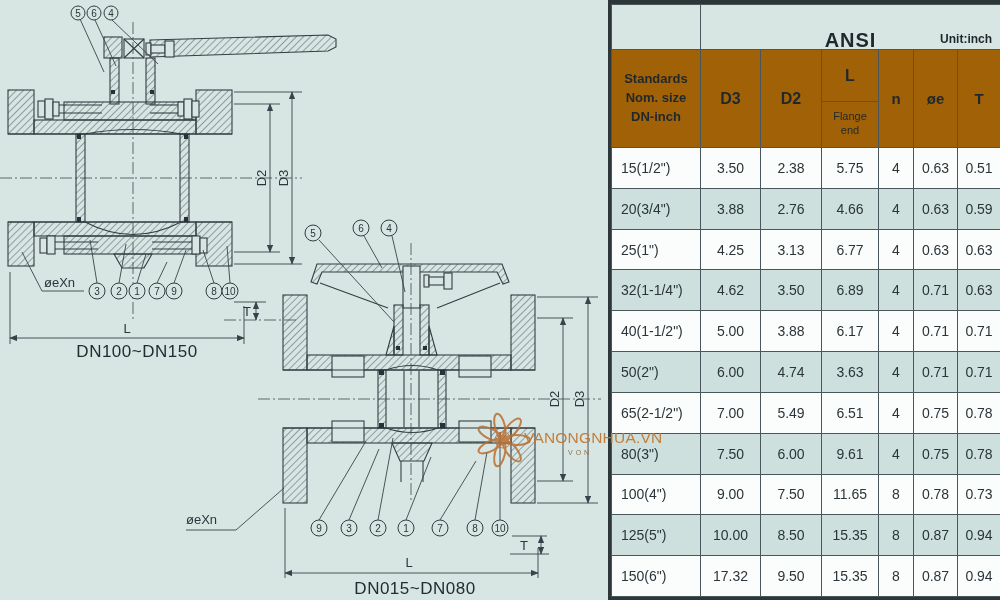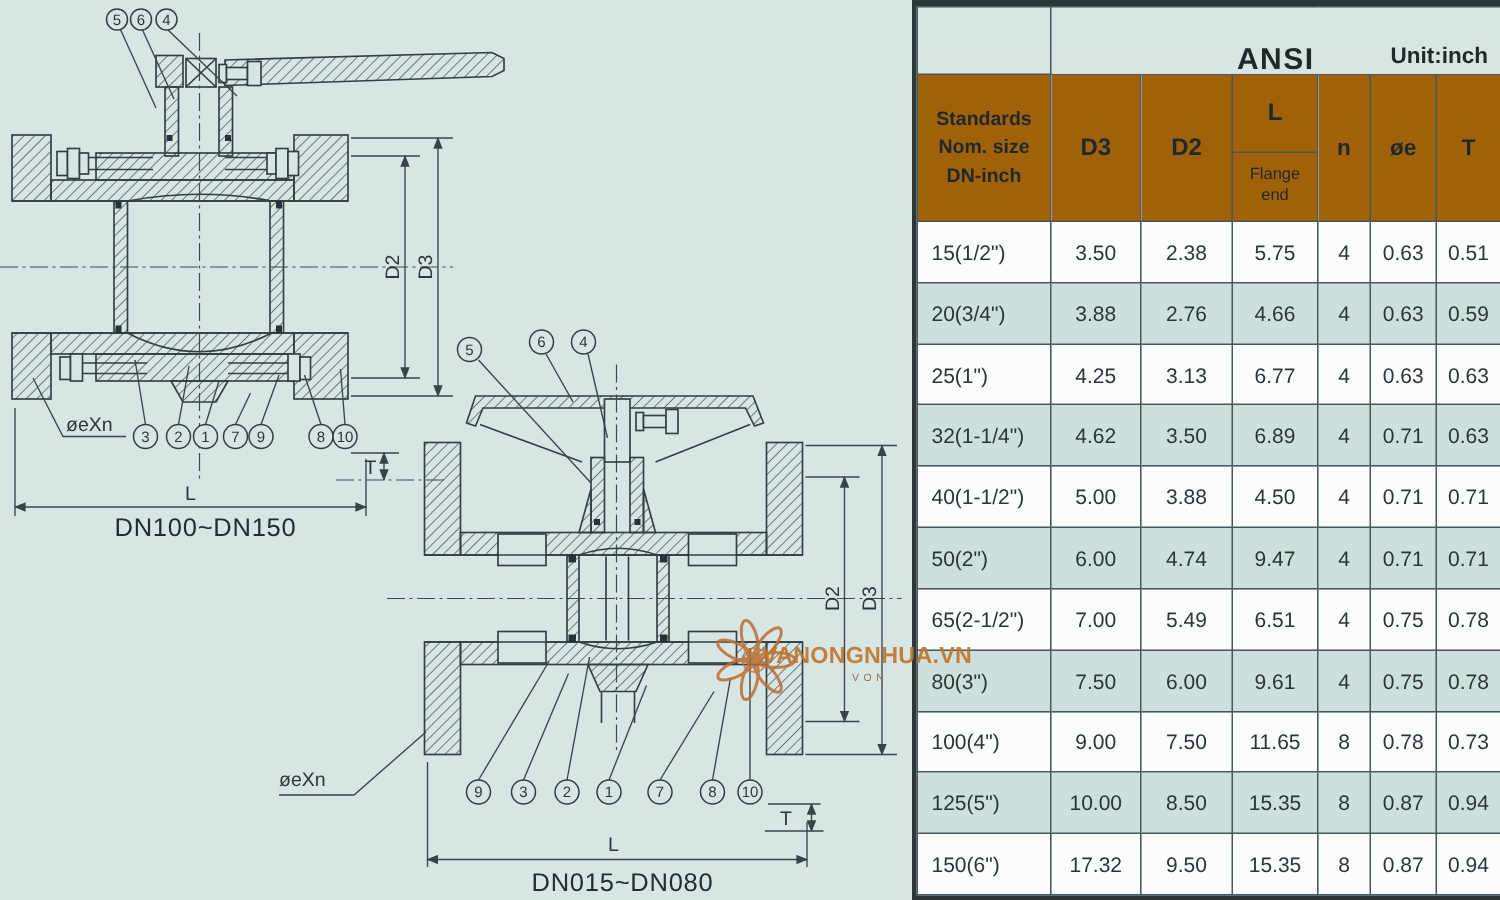--- a/index.html
+++ b/index.html
@@ -16,36 +16,36 @@
   .dim{fill:none;stroke:#39444a;stroke-width:.9}
   .arr{marker-start:url(#ar);marker-end:url(#ar)}
   .dtext{fill:#2b363b;font-size:12px}
   .dlab{font-size:13px}
   .ctext{font-size:10px}
   .cap{fill:#222c31;font-size:17px;letter-spacing:.5px}
   .ccirc{fill:#d7e6e3;stroke:#333d42;stroke-width:1}
 
   
   #watermark{position:absolute;left:476px;top:412px;width:200px;height:58px;z-index:6;pointer-events:none}
-  #watermark .wm-text{position:absolute;left:32px;top:17px;font-size:15.5px;font-weight:bold;
+  #watermark .wm-text{position:absolute;left:48px;top:17px;font-size:15.5px;font-weight:normal;
         color:#c0762e;letter-spacing:.2px;opacity:.92;white-space:nowrap}
   #watermark .wm-sub{position:absolute;left:92px;top:37px;font-size:7px;color:#8e7050;letter-spacing:3px}
 
   
   #spec{position:absolute;left:608px;top:0;width:392px;height:600px;box-sizing:border-box;
         border-top:4px solid #2d373a;border-left:3px solid #2d373a;border-bottom:3px solid #2d373a;
         background:#d7e6e3;z-index:2}
   #spec table{border-collapse:collapse;table-layout:fixed;width:389px;height:593px}
   #spec th,#spec td{border:1px solid #49575c;overflow:hidden}
   #spec th{font-weight:bold;color:#1f282c;text-align:center;padding:0}
   .r-title{height:45px}
   .c-blank,.c-ansi{background:#d7e6e3}
   .c-ansi{position:relative}
   .ansi-t{position:absolute;left:0;right:0;top:24px;text-align:center;font-size:20px;letter-spacing:1px}
-  .unit-t{position:absolute;right:8px;bottom:3px;font-size:15px}
+  .unit-t{position:absolute;right:8px;bottom:3px;font-size:12px}
   .r-cols{height:98px}
   .r-cols th{background:#a16207}
   .c-rowhead{font-size:13px;line-height:1.45}
   .c-col{font-size:16px}
   .c-sm{font-size:15px}
   .c-l{vertical-align:top}
   .l-top{height:51px;line-height:51px;border-bottom:1px solid #49575c;font-size:16px}
   .l-bot{padding-top:8px;font-size:11px;line-height:1.25;font-weight:normal}
   #spec tbody td{font-size:14px;text-align:center;color:#2b3438;background:#fbfdfc}
   #spec tbody tr.alt td{background:#cde0dd}
@@ -405,30 +405,30 @@
           <td>3.50</td>
           <td>6.89</td>
           <td>4</td>
           <td>0.71</td>
           <td>0.63</td>
         </tr>
         <tr>
           <td class="size-col">40(1-1/2")</td>
           <td>5.00</td>
           <td>3.88</td>
-          <td>4.50</td>
+          <td>6.17</td>
           <td>4</td>
           <td>0.71</td>
           <td>0.71</td>
         </tr>
         <tr class="alt">
           <td class="size-col">50(2")</td>
           <td>6.00</td>
           <td>4.74</td>
-          <td>9.47</td>
+          <td>3.63</td>
           <td>4</td>
           <td>0.71</td>
           <td>0.71</td>
         </tr>
         <tr>
           <td class="size-col">65(2-1/2")</td>
           <td>7.00</td>
           <td>5.49</td>
           <td>6.51</td>
           <td>4</td>

